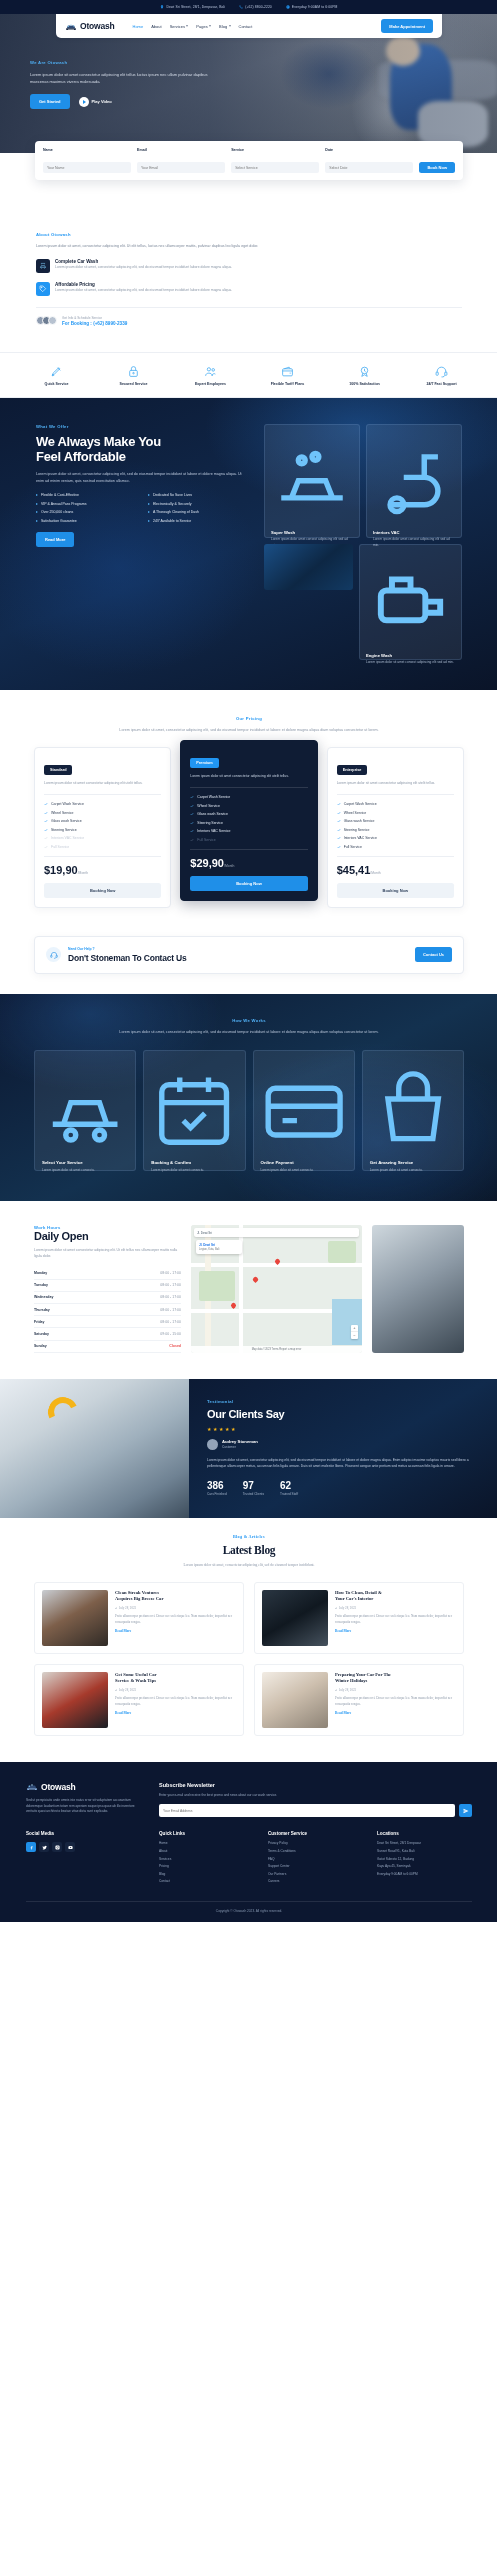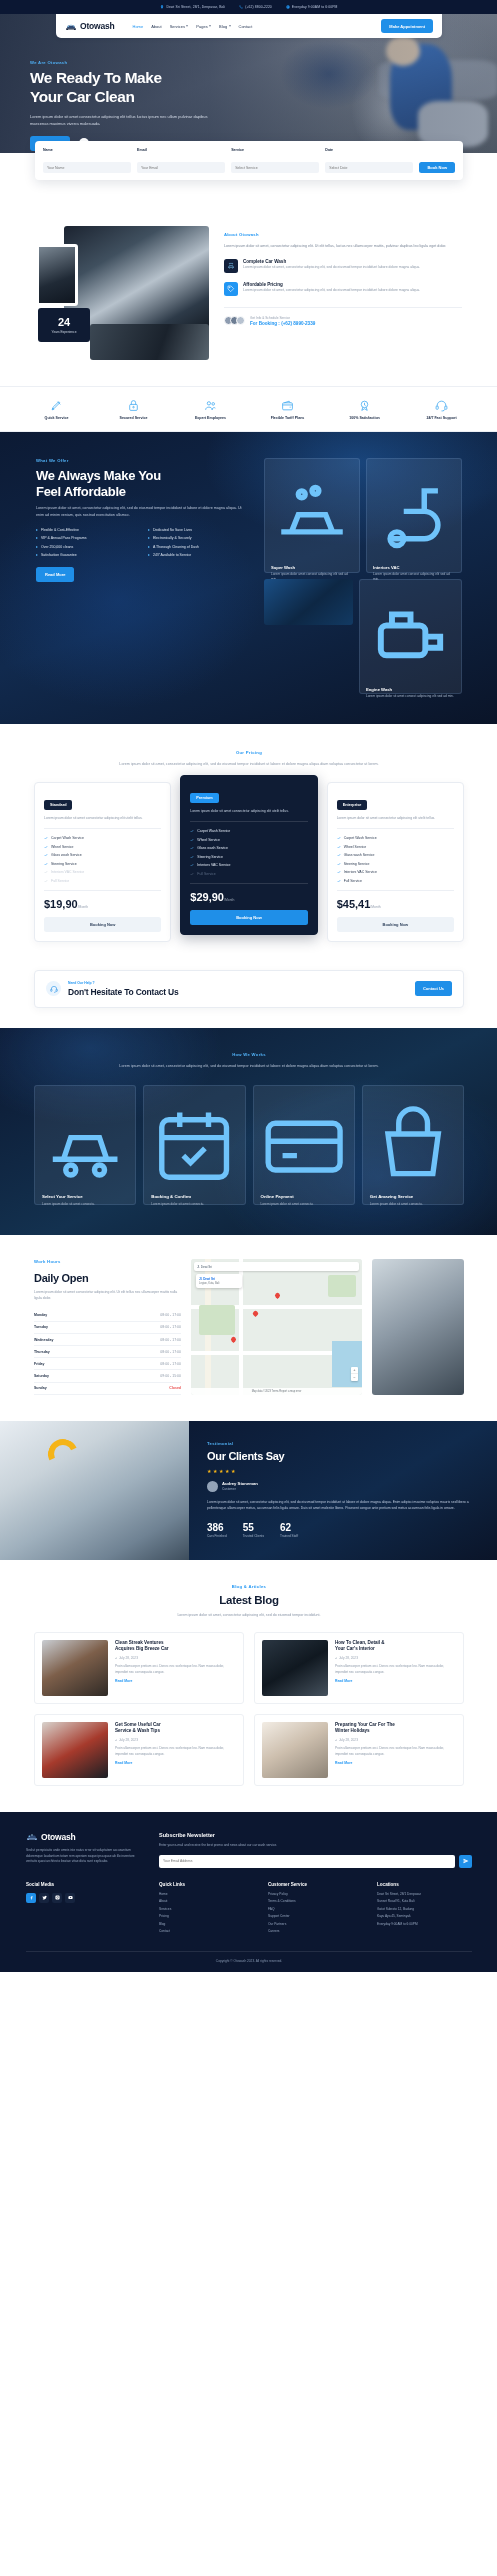--- a/index.html
+++ b/index.html
@@ -215,21 +215,21 @@
   .steps { display:flex; gap:7px; margin-top:15px; }
   .step { flex:1; background:rgba(255,255,255,.07); border:1px solid rgba(120,160,210,.2); border-radius:3px; padding:9px 7px 10px; text-align:left; }
   .step-ic { width:13px;height:13px; margin-bottom:6px; }
   .step-ic svg { width:100%;height:100%;display:block; }
   .step-t { font-size:4.4px; font-weight:bold; color:#fff; }
   .step-p { font-size:3.2px; line-height:1.7; color:#a8b7cc; margin-top:3px; }
 
   
   .daily { padding:24px 34px 26px; display:flex; gap:10px; background:#fff; }
   .daily-l { width:147px; flex:none; }
-  .dl-h2 { font-size:11px; font-weight:bold; color:#101c33; margin-top:8px; letter-spacing:-0.3px; }
+  .dl-h2 { font-size:11px; font-weight:bold; color:#101c33; margin-top:0; letter-spacing:-0.3px; }
   .dl-p { font-size:3.4px; line-height:1.8; color:#8a96a7; margin-top:5px; }
   .hours { margin-top:8px; }
   .hr-row { display:flex; justify-content:space-between; align-items:center; font-size:3.5px; padding:3.6px 0; border-bottom:1px solid #eff2f6; }
   .hr-d { font-weight:bold; color:#1f2d45; }
   .hr-t { color:#8d99a9; }
   .hr-t.closed { color:#e94e4e; font-weight:bold; }
   .daily-map { flex:1; border-radius:3px; position:relative; overflow:hidden; background:#e9eff0; min-height:117px; }
   .map-g { position:absolute; inset:0;
     background:
       linear-gradient(90deg, transparent 48px, #ffffff 48px, #ffffff 52px, transparent 52px),
@@ -264,21 +264,21 @@
   .ta-row { display:flex; align-items:center; gap:4px; margin-top:7px; }
   .ta-av { width:11px; height:11px; border-radius:50%; background:#93a3b8; flex:none; }
   .ta-n { font-size:4.2px; font-weight:bold; color:#fff; }
   .ta-r { font-size:3.2px; color:#9fb0c7; margin-top:1px; }
   .te-p { font-size:3.4px; line-height:1.85; color:#bcc9dd; margin-top:7px; }
   .counts { display:flex; gap:16px; margin-top:11px; }
   .cnt-n { font-size:10px; font-weight:bold; color:#fff; }
   .cnt-l { font-size:3.2px; color:#9fb0c7; margin-top:1px; }
 
   
-  .blog { padding:24px 34px 26px; background:#fff; text-align:center; }
+  .blog { padding:16px 34px 26px; background:#fff; text-align:center;font-family:Liberation Serif, serif; }
   .bl-h2 { font-size:11.5px; font-weight:bold; color:#101c33; margin-top:5px; letter-spacing:-0.3px; }
   .bl-sub { font-size:3.6px; line-height:1.8; color:#8a96a7; margin:6px auto 0; width:299px; }
   .posts { display:grid; grid-template-columns:1fr 1fr; gap:10px; margin-top:13px; }
   .post { display:flex; gap:7px; text-align:left; border:1px solid #edf0f4; border-radius:3px; padding:7px; }
   .post-img { width:66px; flex:none; border-radius:2px; min-height:56px; }
   .pi1 { background:linear-gradient(150deg,#c9cdd2,#7d5f4a 45%,#2f2a26); }
   .pi2 { background:linear-gradient(150deg,#2a3642,#101820 50%,#46525e); }
   .pi3 { background:linear-gradient(150deg,#d8d2cc,#a63a2c 50%,#1a1f24); }
   .pi4 { background:linear-gradient(150deg,#f2ece4,#cdbfae 45%,#8d8376); }
   .post-t { font-size:4.6px; font-weight:bold; color:#101c33; line-height:1.35; }
@@ -385,24 +385,20 @@
           </a>
         <a href="#">
             <span>Contact</span>
           </a>
       </div>
       <div class="nav-cta">Make Appointment</div>
     </div>
 
     <div class="hero-body">
       <div class="eyebrow">We Are Otowash</div>
-      <div class="hero-h1">
-        <div>We Ready To Make</div>
-        <div>Your Car Clean</div>
-      </div>
       <div class="hero-p">Lorem ipsum dolor sit amet consectetur adipiscing elit tellus luctus ipsum nec ullam pulvinar dapibus maecenas maximus viverra malesuada.</div>
       <div class="hero-btns">
         <div class="btn-blue">Get Started</div>
         <div class="play">
           <span class="play-c">
               <i class="play-t"></i>
             </span>
           <span class="play-l">Play Video</span>
         </div>
       </div>
@@ -425,29 +421,20 @@
       </div>
       <div class="fgroup">
         <span class="flabel">Date</span>
         <input class="finput" placeholder="Select Date" style="">
       </div>
       <div class="book-btn">Book Now</div>
     </div>
   </div>
 
   <div class="about">
-    <div class="about-imgs">
-      <div class="ai-main"></div>
-      <div class="ai-sm2"></div>
-      <div class="ai-sm"></div>
-      <div class="exp-badge">
-        <span class="exp-num">24</span>
-        <span class="exp-lbl">Years Experience</span>
-      </div>
-    </div>
     <div class="about-txt">
       <div class="sec-eyebrow">About Otowash</div>
       <div class="sec-p">Lorem ipsum dolor sit amet, consectetur adipiscing elit. Ut elit tellus, luctus nec ullamcorper mattis, pulvinar dapibus leo ligula eget dolor.</div>
 
       <div class="feat">
         <span class="feat-ic dark">
           <svg viewBox="0 0 24 24" fill="none" stroke="#7ec8f5" stroke-width="1.8">
               <path d="M3 16h18M5 16l2-5h10l2 5M7 19h2M15 19h2"></path>
               <circle cx="8" cy="5" r="1"></circle>
               <circle cx="12" cy="4" r="1"></circle>
@@ -836,21 +823,21 @@
     <span class="cb-ic">
         <svg viewBox="0 0 24 24" fill="none" stroke="#1f8fe8" stroke-width="1.7">
           <path d="M4 14v-2a8 8 0 0 1 16 0v2"></path>
           <rect x="2" y="13" width="4" height="6" rx="1.4"></rect>
           <rect x="18" y="13" width="4" height="6" rx="1.4"></rect>
           <path d="M18 19a4 4 0 0 1-4 3h-2"></path>
         </svg>
       </span>
     <div>
       <div class="cb-small">Need Our Help ?</div>
-      <div class="cb-big">Don't Hesitate To Contact Us</div>
+      <div class="cb-big">Don't Stoneman To Contact Us</div>
     </div>
     <div class="cb-btn">Contact Us</div>
   </div>
 
   <div class="process">
     <div class="process-bg"></div>
     <div class="process-in">
       <div class="eyebrow-w">How We Works</div>
       <div class="pr-sub">Lorem ipsum dolor sit amet, consectetur adipiscing elit, sed do eiusmod tempor incididunt ut labore et dolore magna aliqua diam voluptua consectetur ut lorem.</div>
       <div class="steps">
@@ -976,21 +963,21 @@
             <div class="ta-r">Customer</div>
           </div>
         </div>
         <div class="te-p">Lorem ipsum dolor sit amet, consectetur adipiscing elit, sed do eiusmod tempor incididunt ut labore et dolore magna aliqua. Enim adipisci maxime voluptas mauris sed libero a pellentesque ullamcorper metus, accumsan felis ligula ornare. Duis sit amet molestie libero. Praesent congue ante pretium sed metus accumsan felis ligula in ornare.</div>
         <div class="counts">
           <div>
             <div class="cnt-n">386</div>
             <div class="cnt-l">Cars Finished</div>
           </div>
           <div>
-            <div class="cnt-n">55</div>
+            <div class="cnt-n">97</div>
             <div class="cnt-l">Trusted Clients</div>
           </div>
           <div>
             <div class="cnt-n">62</div>
             <div class="cnt-l">Trained Staff</div>
           </div>
         </div>
       </div>
     </div>
   </div>

